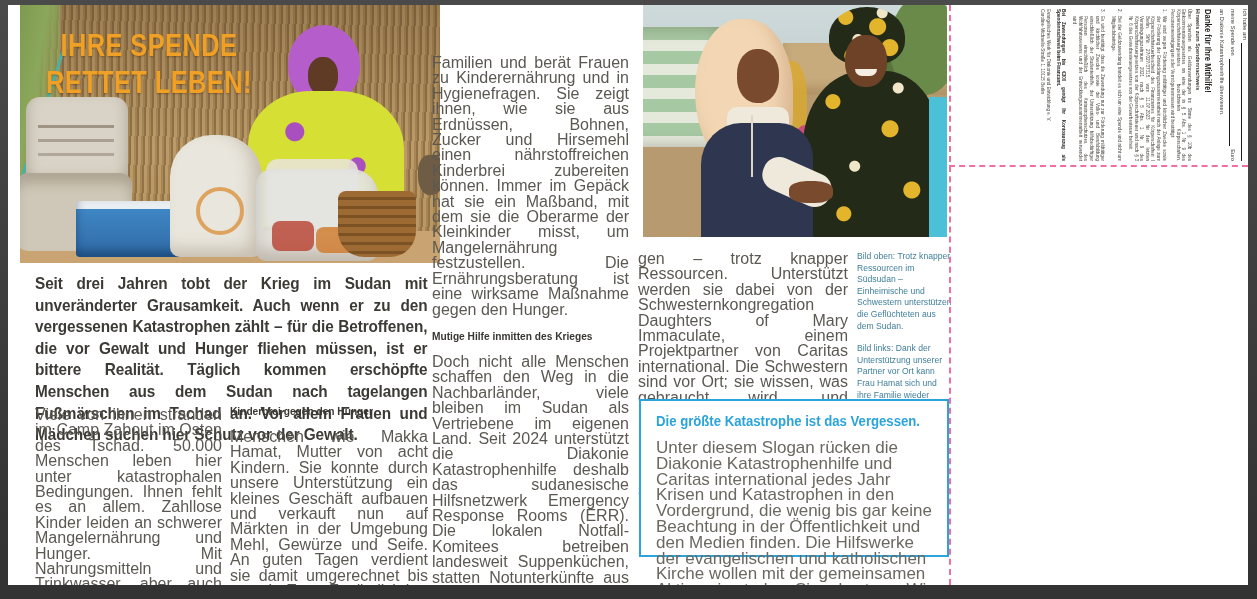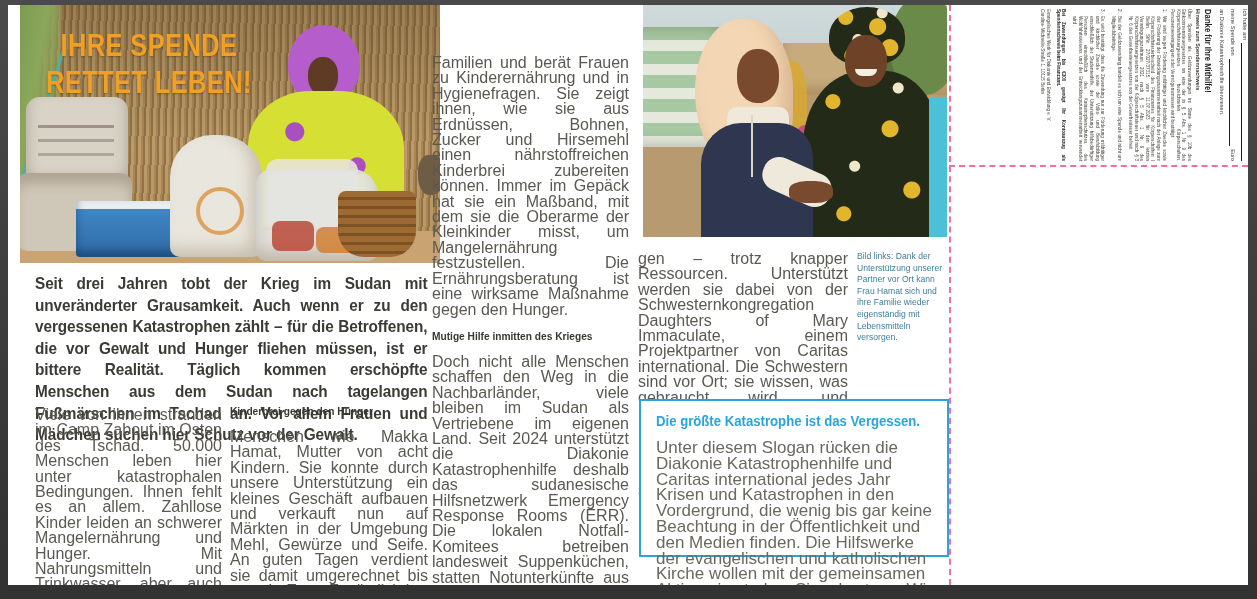--- a/index.html
+++ b/index.html
@@ -160,20 +160,21 @@
       <div class="pr-nun-shirt"></div>
       <div class="pr-nun-vest"></div>
       <div class="pr-necklace"></div>
       <div class="pr-nun-sleeve"></div>
       <div class="pr-hands"></div>
       <div class="pr-cyan"></div>
     </div>
 
     <p class="bodytext rightcol-text">gen – trotz knapper Ressourcen. Unterstützt werden sie dabei von der Schwesternkongregation Daughters of Mary Immaculate, einem Projektpartner von Caritas international. Die Schwestern sind vor Ort; sie wissen, was gebraucht wird, und koordinieren die Hilfsleistungen. Caritas international unterstützt in Kodok auch den Aufbau kostenloser Schulen und stellt Notunterkünfte und Kochstellen bereit.</p>
     <div class="captions">
+      <p>Bild oben: Trotz knapper Ressourcen im Südsudan – Einheimische und Schwestern unterstützen die Geflüchteten aus dem Sudan.</p>
       <p>Bild links: Dank der Unterstützung unserer Partner vor Ort kann Frau Hamat sich und ihre Familie wieder eigenständig mit Lebensmitteln versorgen.</p>
     </div>
 
     <div class="bluebox">
       <h2>Die größte Katastrophe ist das Vergessen.</h2>
       <p>Unter diesem Slogan rücken die Diakonie Katastrophenhilfe und Caritas international jedes Jahr Krisen und Katastrophen in den Vordergrund, die wenig bis gar keine Beachtung in der Öffentlichkeit und den Medien finden. Die Hilfswerke der evangelischen und katholischen Kirche wollen mit der gemeinsamen Aktion ein starkes Signal setzen: Wir wollen das Leid der Menschen lindern und ihnen Chancen auf ein Überleben und Perspektiven für die Zukunft eröffnen.</p>
     </div>
 
     <div class="cut-v"></div>
     <div class="cut-h"></div>

